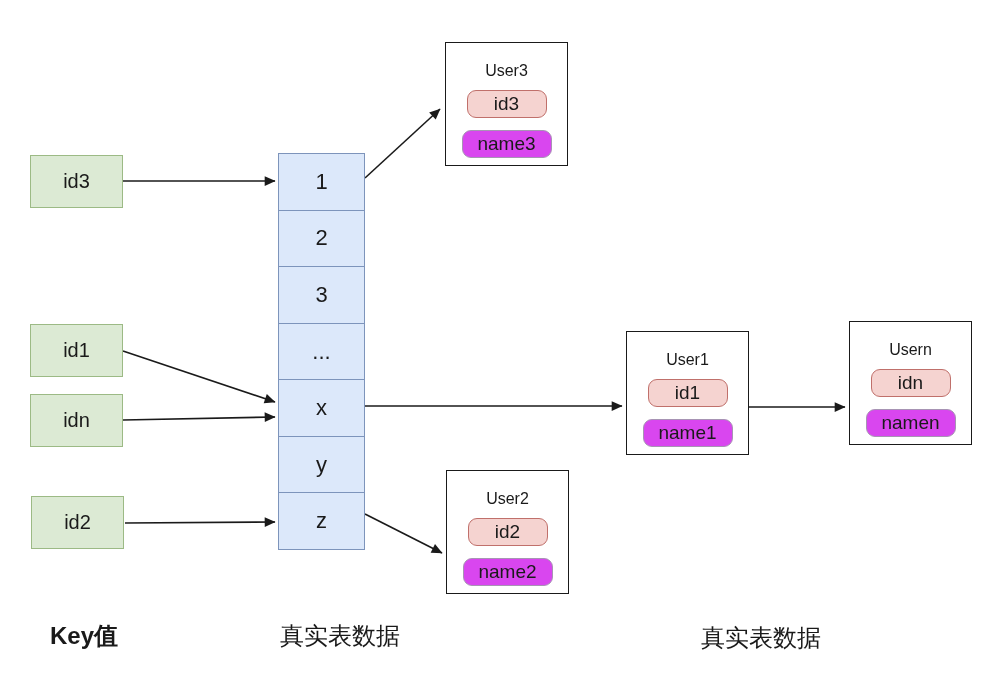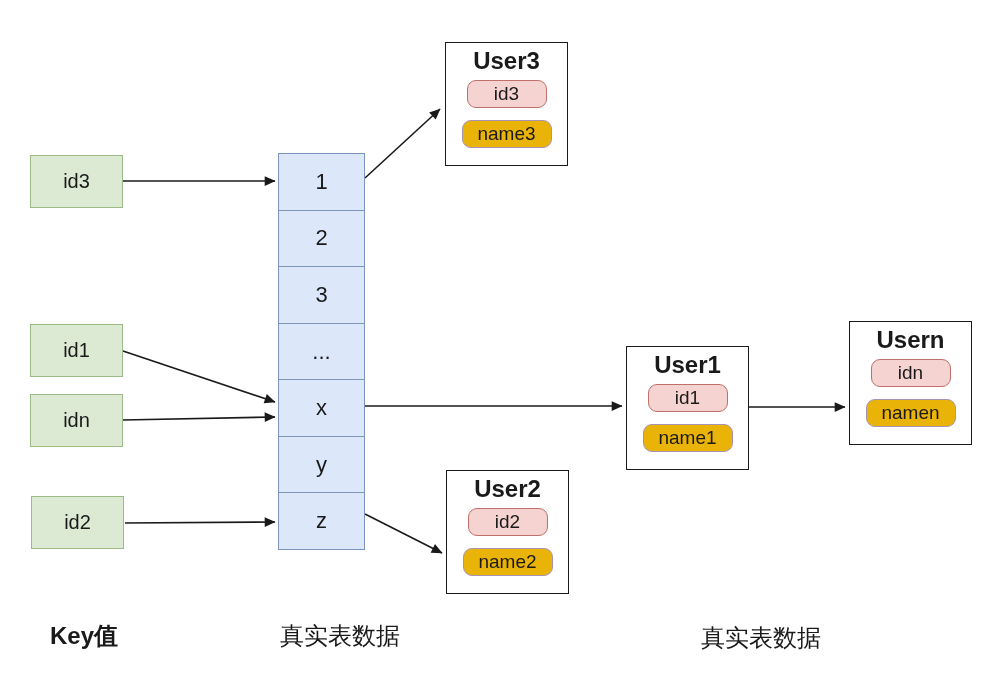--- a/index.html
+++ b/index.html
@@ -30,28 +30,28 @@
     flex:1;display:flex;align-items:center;justify-content:center;
     font-size:22px;
   }
   .hash-cell + .hash-cell{border-top:1px solid #7d94bb;}
 
   .user-box{
     position:absolute;width:123px;height:124px;
     background:#ffffff;border:1.5px solid #1a1a1a;
     box-sizing:border-box;text-align:center;
   }
-  .user-title{margin-top:7px;font-size:24px;line-height:22px;font-weight:bold;}
+  .user-title{margin-top:17px;font-size:16px;line-height:22px;}
   .pill{
     margin:8px auto 0;height:28px;border-radius:9px;
     display:flex;align-items:center;justify-content:center;
     font-size:19px;box-sizing:border-box;
   }
   .pill-id{width:80px;background:#f5d3d0;border:1px solid #c0706b;}
-  .pill-name{width:90px;margin-top:12px;background:#eab308;border:1px solid #a794b4;}
+  .pill-name{width:90px;margin-top:12px;background:#d946ef;border:1px solid #a794b4;}
 
   .caption{position:absolute;font-size:24px;white-space:nowrap;}
   .caption-key{left:50px;top:620px;font-weight:bold;}
   .caption-hash{left:280px;top:620px;}
   .caption-tables{left:663px;top:622px;margin-left:38px;}
 
   .watermark{
     position:absolute;left:766px;top:608px;
     display:flex;align-items:center;gap:6px;
   }
@@ -96,21 +96,21 @@
     <div class="hash-cell">y</div>
     <div class="hash-cell">z</div>
   </div>
 
   <div class="user-box" style="left:445px;top:42px">
     <div class="user-title">User3</div>
     <div class="pill pill-id">id3</div>
     <div class="pill pill-name">name3</div>
   </div>
 
-  <div class="user-box" style="left:626px;top:346px">
+  <div class="user-box" style="left:626px;top:331px">
     <div class="user-title">User1</div>
     <div class="pill pill-id">id1</div>
     <div class="pill pill-name">name1</div>
   </div>
 
   <div class="user-box" style="left:849px;top:321px">
     <div class="user-title">Usern</div>
     <div class="pill pill-id">idn</div>
     <div class="pill pill-name">namen</div>
   </div>

